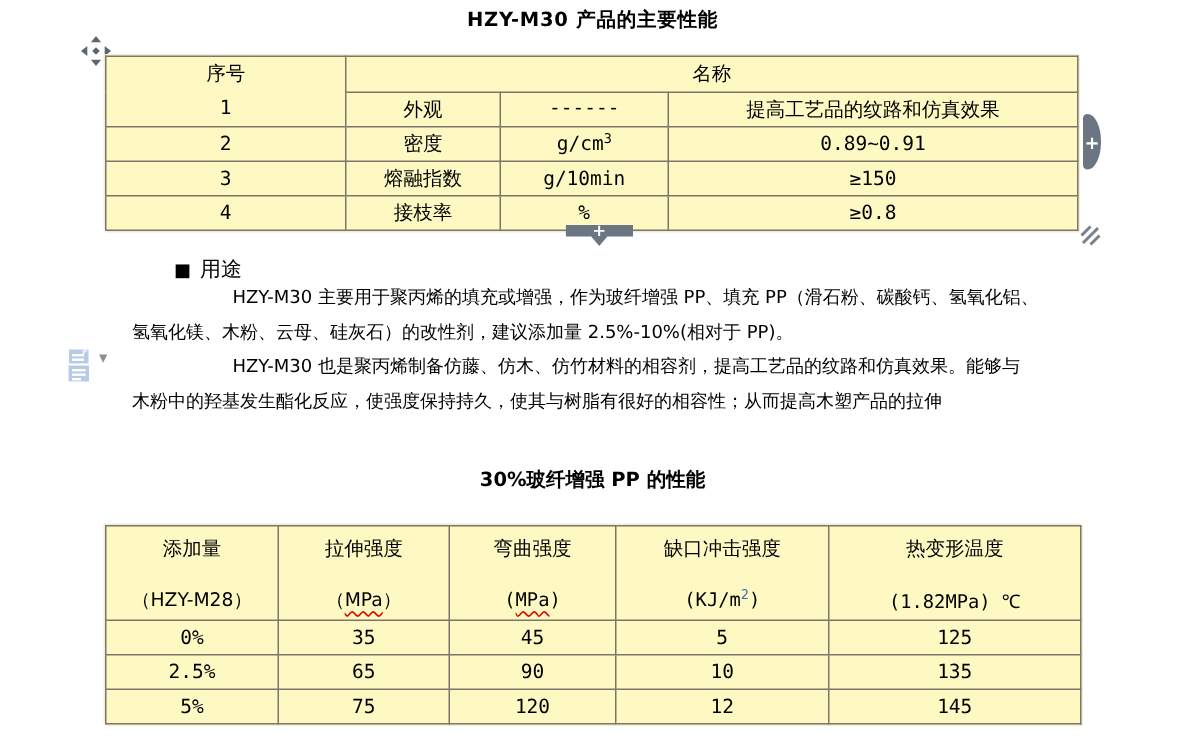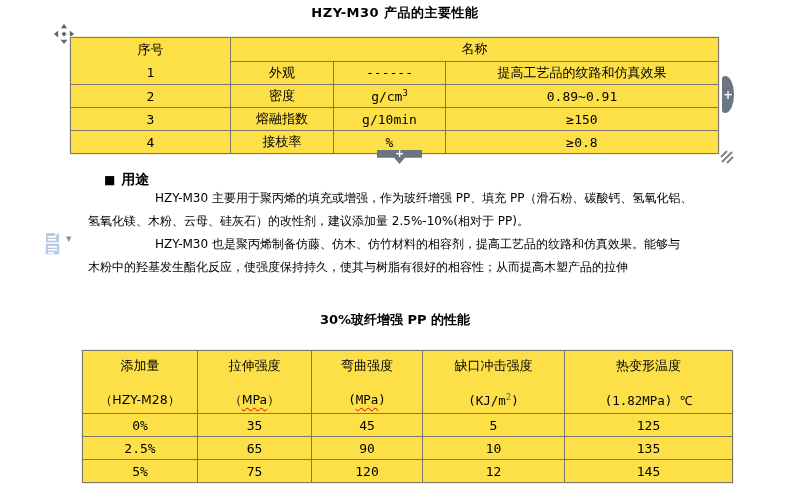--- a/index.html
+++ b/index.html
@@ -7,27 +7,27 @@
     width:790px; height:499px; background:#ffffff; position:relative;
     overflow:hidden; color:#000;
     font-family:"DejaVu Sans", sans-serif;
   }
   .abs { position:absolute; }
   .doc-title {
     left:0; top:4px; width:790px; text-align:center;
     font-weight:bold; font-size:13px; letter-spacing:0.5px;
   }
   
-  table { border-collapse:collapse; table-layout:fixed; background:#fde047; }
+  table { border-collapse:collapse; table-layout:fixed; background:#fef9c3; }
   td {
     border:1px solid #7d7668; text-align:center; vertical-align:middle;
     font-size:13px; padding:0 2px; overflow:hidden;
   }
   .t1 { left:70px; top:37px; width:648px; box-shadow:-1px -1px 0 #f2edda, 1px 1px 0 #f2edda; }
-  .t2 { left:70px; top:350px; width:650px; box-shadow:-1px -1px 0 #f2edda, 1px 1px 0 #f2edda;margin-left:12px; }
+  .t2 { left:70px; top:350px; width:650px; box-shadow:-1px -1px 0 #f2edda, 1px 1px 0 #f2edda; }
   .mono { font-family:"DejaVu Sans Mono","Liberation Mono",monospace; }
   sup { font-size:9px; }
   sup.blue { color:#2e6fc0; }
   .squiggle {
     text-decoration:underline; text-decoration-style:wavy;
     text-decoration-color:#dd0000; text-decoration-thickness:1px;
     text-underline-offset:3px;
   }
   .h2cell { height:62px; vertical-align:top; }
   .h2l1 { padding-top:6px; font-size:13px; }
@@ -43,21 +43,21 @@
   }
   .row-plus {
     left:377px; top:150px; width:45px; height:14px; background:#6b7682;
     clip-path:polygon(0 0,100% 0,100% 55%,62% 55%,50% 100%,38% 55%,0 55%);
     color:#fff; text-align:center; font-size:11px; font-weight:bold; line-height:8px;
   }
   .resize-handle { left:719px; top:149px; width:15px; height:15px; }
   .paste-btn { left:42px; top:231px; width:22px; height:26px; }
   .paste-arrow { left:66px; top:233px; font-size:11px; color:#8a8f96; line-height:1; }
   
-  .section-heading { left:104px; top:171px; font-size:14px; font-weight:bold; white-space:nowrap; }
+  .section-heading { left:116px; top:171px; font-size:14px; font-weight:normal; white-space:nowrap; }
   .section-heading .bullet { font-size:12px; margin-right:6px; }
   .para { left:88px; top:187px; width:640px; font-size:12px; }
   .para .line { height:23px; line-height:23px; white-space:nowrap; }
   .para .indent { padding-left:67px; }
   .doc-title2 { left:0; top:311px; width:790px; text-align:center; font-weight:bold; font-size:13px; }
   tr.data { height:23px; }
 </style>
 </head>
 <body>
 

